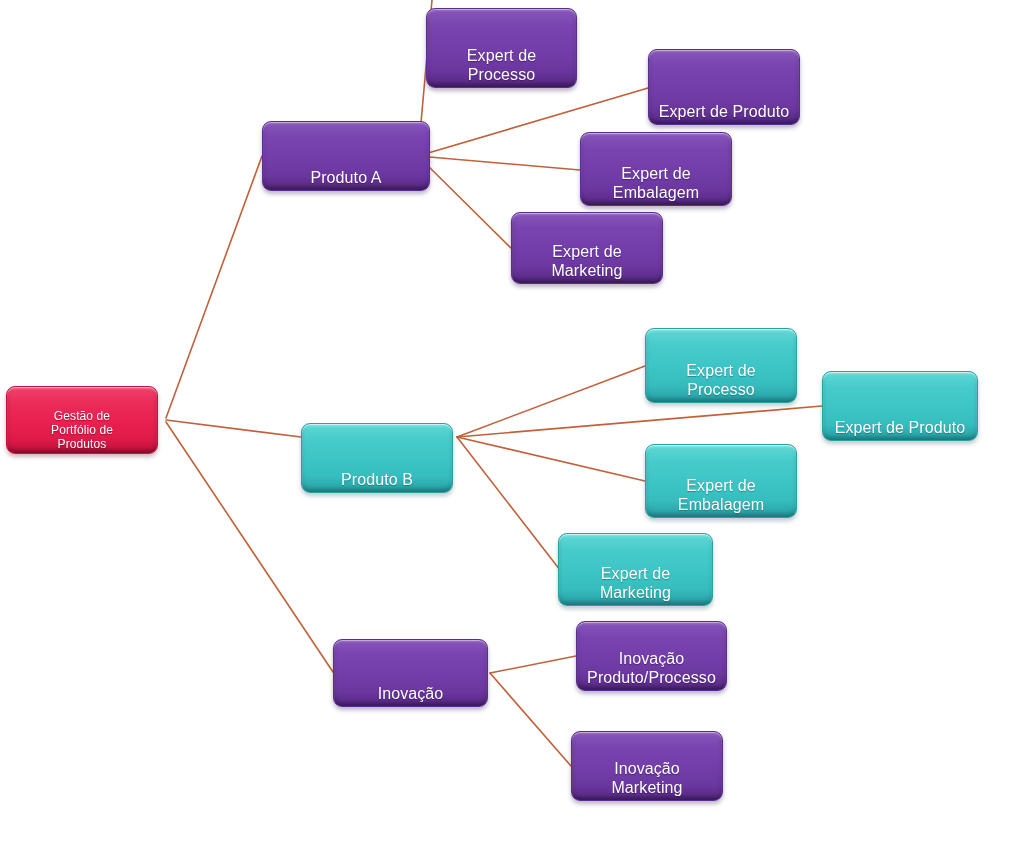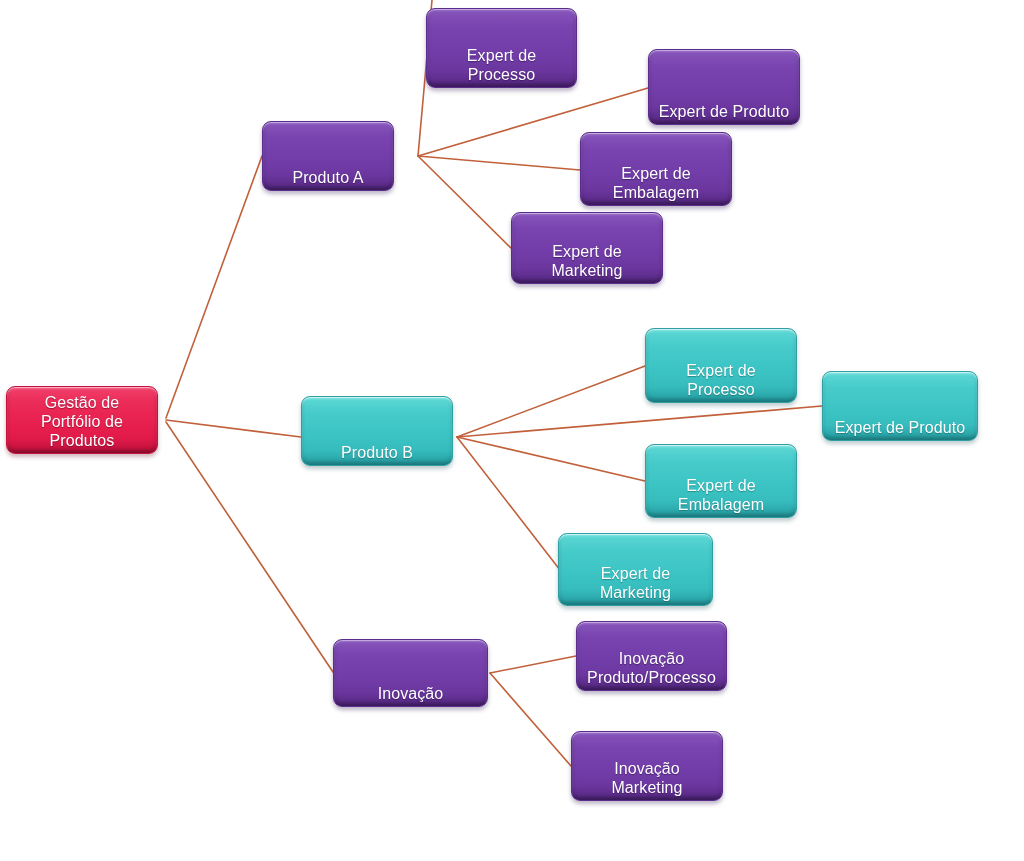--- a/index.html
+++ b/index.html
@@ -112,32 +112,32 @@
       <line x1="418" y1="156" x2="580" y2="170" stroke="#c1603a" stroke-width="1.6" stroke-linecap="round"></line>
       <line x1="418" y1="156" x2="511" y2="248" stroke="#c1603a" stroke-width="1.6" stroke-linecap="round"></line>
       <line x1="457" y1="437" x2="645" y2="366" stroke="#c1603a" stroke-width="1.6" stroke-linecap="round"></line>
       <line x1="457" y1="437" x2="822" y2="406" stroke="#c1603a" stroke-width="1.6" stroke-linecap="round"></line>
       <line x1="457" y1="437" x2="645" y2="481" stroke="#c1603a" stroke-width="1.6" stroke-linecap="round"></line>
       <line x1="457" y1="437" x2="560" y2="570" stroke="#c1603a" stroke-width="1.6" stroke-linecap="round"></line>
       <line x1="490" y1="673" x2="576" y2="656" stroke="#c1603a" stroke-width="1.6" stroke-linecap="round"></line>
       <line x1="490" y1="673" x2="571" y2="766" stroke="#c1603a" stroke-width="1.6" stroke-linecap="round"></line>
     </svg>
   <div id="nodes">
-      <div class="node crimson" style="left: 6px; top: 386px; width: 152px; height: 68px; font-size: 16px;"><span class="node-label">Gestão de
+      <div class="node crimson" style="left: 6px; top: 386px; width: 152px; height: 68px; font-size: 12px;"><span class="node-label">Gestão de
 Portfólio de
 Produtos</span></div>
-      <div class="node purple" style="left: 262px; top: 121px; width: 132px; height: 70px; font-size: 16px;"><span class="node-label">Produto A</span></div>
+      <div class="node purple" style="left: 262px; top: 121px; width: 168px; height: 70px; font-size: 16px;"><span class="node-label">Produto A</span></div>
       <div class="node purple" style="left: 426px; top: 8px; width: 151px; height: 80px; font-size: 16px;"><span class="node-label">Expert de
 Processo</span></div>
       <div class="node purple" style="left: 648px; top: 49px; width: 152px; height: 76px; font-size: 16px;"><span class="node-label">Expert de Produto</span></div>
       <div class="node purple" style="left: 580px; top: 132px; width: 152px; height: 74px; font-size: 16px;"><span class="node-label">Expert de
 Embalagem</span></div>
       <div class="node purple" style="left: 511px; top: 212px; width: 152px; height: 72px; font-size: 16px;"><span class="node-label">Expert de
 Marketing</span></div>
-      <div class="node teal" style="left: 301px; top: 396px; width: 152px; height: 70px; font-size: 16px;"><span class="node-label">Produto B</span></div>
+      <div class="node teal" style="left: 301px; top: 423px; width: 152px; height: 70px; font-size: 16px;"><span class="node-label">Produto B</span></div>
       <div class="node teal" style="left: 645px; top: 328px; width: 152px; height: 75px; font-size: 16px;"><span class="node-label">Expert de
 Processo</span></div>
       <div class="node teal" style="left: 822px; top: 371px; width: 156px; height: 70px; font-size: 16px;"><span class="node-label">Expert de Produto</span></div>
       <div class="node teal" style="left: 645px; top: 444px; width: 152px; height: 74px; font-size: 16px;"><span class="node-label">Expert de
 Embalagem</span></div>
       <div class="node teal" style="left: 558px; top: 533px; width: 155px; height: 73px; font-size: 16px;"><span class="node-label">Expert de
 Marketing</span></div>
       <div class="node purple" style="left: 333px; top: 639px; width: 155px; height: 68px; font-size: 16px;"><span class="node-label">Inovação</span></div>
       <div class="node purple" style="left: 576px; top: 621px; width: 151px; height: 70px; font-size: 16px;"><span class="node-label">Inovação
 Produto/Processo</span></div>

